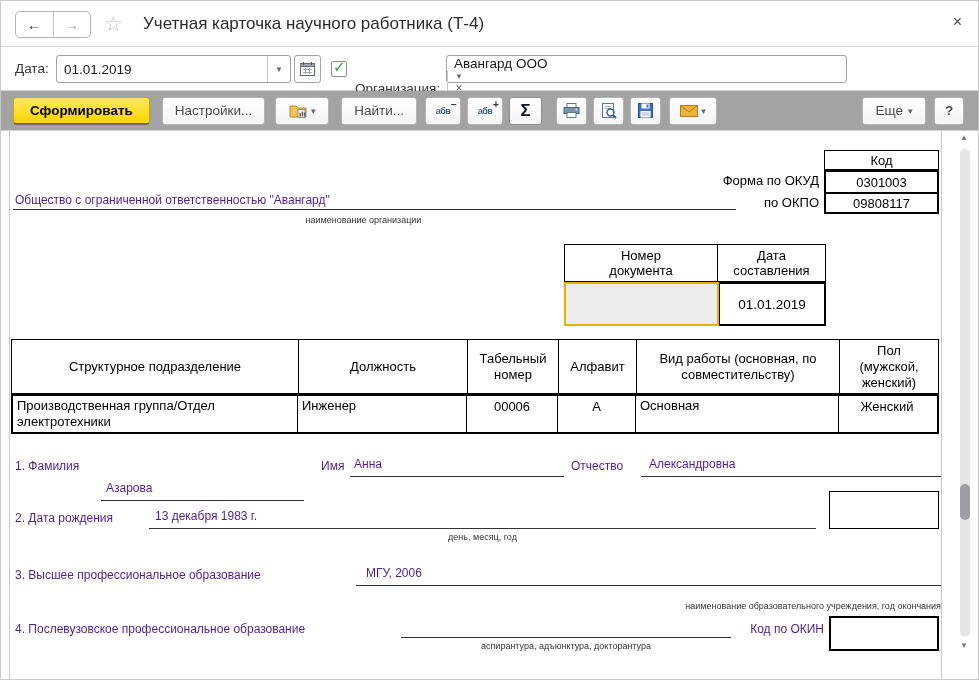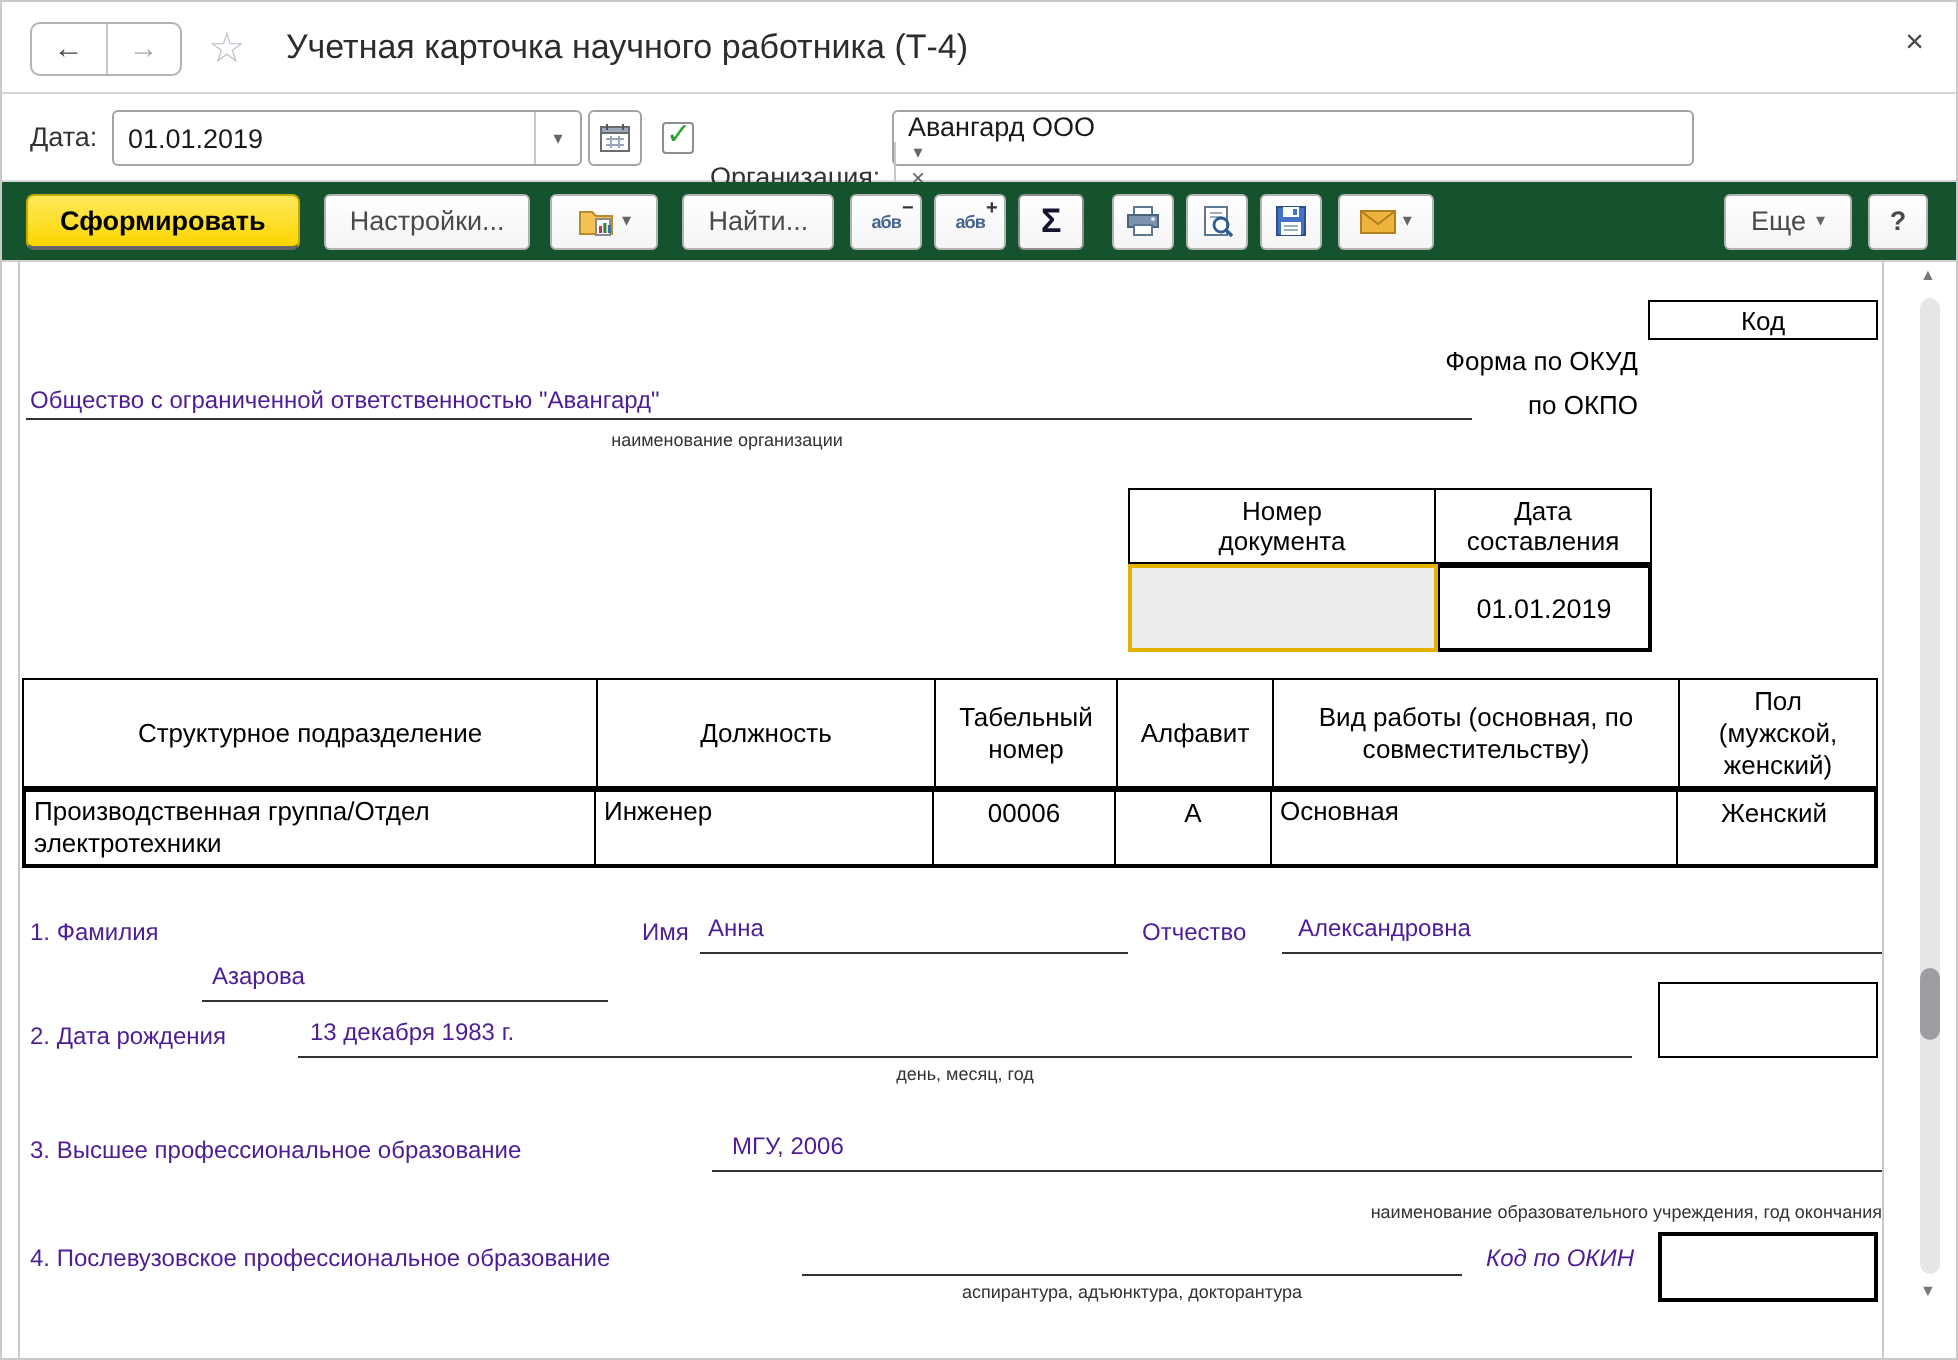--- a/index.html
+++ b/index.html
@@ -21,21 +21,21 @@
   .filterbar { position:absolute; top:46px; left:0; right:0; height:44px; border-bottom:1px solid #d6d6d6; background:#fff; }
   .flabel { position:absolute; top:14px; font-size:13.5px; color:#333; }
   .ctrl { position:absolute; top:8px; height:28px; border:1px solid #a3a3a3; border-radius:3px; background:#fff; display:flex; align-items:stretch; }
   .ctrl .val { flex:1; display:flex; align-items:center; padding-left:7px; font-size:13.5px; color:#1a1a1a; }
   .ctrl .seg { width:23px; display:flex; align-items:center; justify-content:center; border-left:1px solid #c7c7c7; color:#666; font-size:9px; cursor:pointer; }
   .sqbtn { position:absolute; top:8px; height:28px; width:27px; border:1px solid #a3a3a3; border-radius:3px; background:#fff; display:flex; align-items:center; justify-content:center; cursor:pointer; }
   .checkbox { position:absolute; top:14px; width:16px; height:16px; border:1px solid #8f8f8f; border-radius:2px; background:#fff; cursor:pointer; }
   .checkbox .mark { position:absolute; left:1px; top:-4px; font-size:15px; font-weight:bold; color:#2da32d; }
 
   
-  .toolbar { position:absolute; top:90px; left:0; right:0; height:40px; border-bottom:1px solid #cfcfcf; background:#14532d; display:flex; align-items:center; padding:0 14px 0 12px; }
+  .toolbar { position:absolute; top:90px; left:0; right:0; height:40px; border-bottom:1px solid #cfcfcf; background:#a3a3a3; display:flex; align-items:center; padding:0 14px 0 12px; }
   .btn { height:28px; border:1px solid #b3b3b3; border-radius:3px; background:linear-gradient(#ffffff,#f4f4f4); color:#4a4a4a; font-size:13.5px; display:flex; align-items:center; justify-content:center; padding:0 12px; cursor:pointer; white-space:nowrap; }
   .btn-primary { background:linear-gradient(#ffe95c,#fcd500); border:1px solid #c9a800; border-bottom:2px solid #666; color:#000; font-weight:bold; padding:0 16px; border-radius:4px; }
   .ibtn { height:28px; min-width:31px; border:1px solid #b3b3b3; border-radius:3px; background:linear-gradient(#ffffff,#f4f4f4); display:flex; align-items:center; justify-content:center; gap:3px; cursor:pointer; padding:0 4px; }
   .gap6{width:6px;} .gap8{width:8px;} .gap10{width:10px;} .gap12{width:12px;} .gap14{width:14px;}
   .sigma { font-size:17px; font-weight:bold; color:#14142e; }
   .abc { font-size:9px; color:#46648e; font-weight:bold; letter-spacing:-0.5px; position:relative; }
   .abc .sign { position:absolute; top:-7px; right:-6px; font-size:10px; color:#333; font-weight:bold; }
   .drop { font-size:9px; color:#666; }
   .spacer { flex:1; }
 
@@ -214,20 +214,24 @@
     </div>
     <div class="gap8"></div>
     <div class="btn" style="width:30px; padding:0; font-weight:bold;">?</div>
   </div>
 
   <div class="content">
     <div class="sheet-frame"></div>
 
     <div class="code-table">
       <div class="code-head">Код</div>
+      <div class="code-vals">
+        <div class="cv">0301003</div>
+        <div class="cv">09808117</div>
+      </div>
     </div>
     <div class="rlabel" style="right:159px; top:42px;">Форма по ОКУД</div>
     <div class="rlabel" style="right:159px; top:64px;">по ОКПО</div>
 
     <div class="abs uline txt" style="left:12px; top:62px; width:723px; padding:0 0 2px 2px;">Общество с ограниченной ответственностью "Авангард"</div>
     <div class="abs small" style="left:1px; top:84px; width:723px; text-align:center;">наименование организации</div>
 
 
     <div class="doc-table">
       <div class="doc-hrow">
@@ -277,21 +281,21 @@
     <div class="abs small" style="left:148px; top:401px; width:667px; text-align:center;">день, месяц, год</div>
     <div class="fbox" style="left:828px; top:360px; width:110px; height:38px;"></div>
 
     <div class="abs txt" style="left:14px; top:437px;">3. Высшее профессиональное образование</div>
     <div class="abs txt uline" style="left:355px; top:435px; width:585px; height:20px; padding-left:10px;">МГУ, 2006</div>
     <div class="abs small" style="left:355px; top:470px; width:585px; text-align:right;">наименование образовательного учреждения, год окончания</div>
 
     <div class="abs txt" style="left:14px; top:491px;">4. Послевузовское профессиональное образование</div>
     <div class="abs txt uline" style="left:400px; top:489px; width:330px; height:18px; padding-left:6px;"></div>
     <div class="abs small" style="left:400px; top:510px; width:330px; text-align:center;">аспирантура, адъюнктура, докторантура</div>
-    <div class="abs txt" style="left:735px; top:491px; width:88px; text-align:center;font-style:italic;">Код по ОКИН</div>
+    <div class="abs txt" style="left:735px; top:491px; width:88px; text-align:right;">Код по ОКИН</div>
     <div class="fbox-thick" style="left:828px; top:485px; width:110px; height:35px;"></div>
 
     <div class="vscroll">
       <span class="arr" style="top:0;">▲</span>
       <div class="vtrack">
         <div class="vthumb"></div>
       </div>
       <span class="arr" style="top:508px;">▼</span>
     </div>
 

